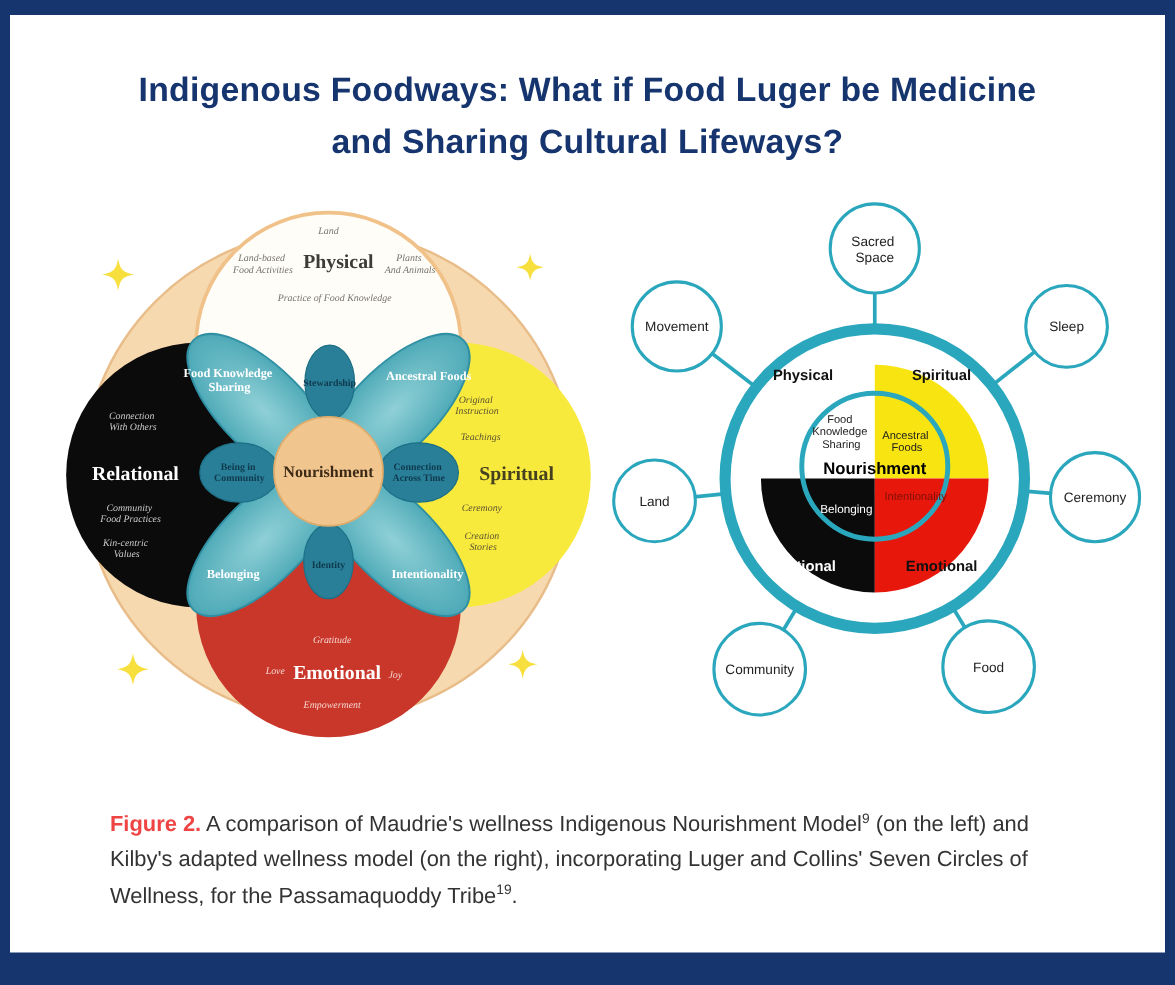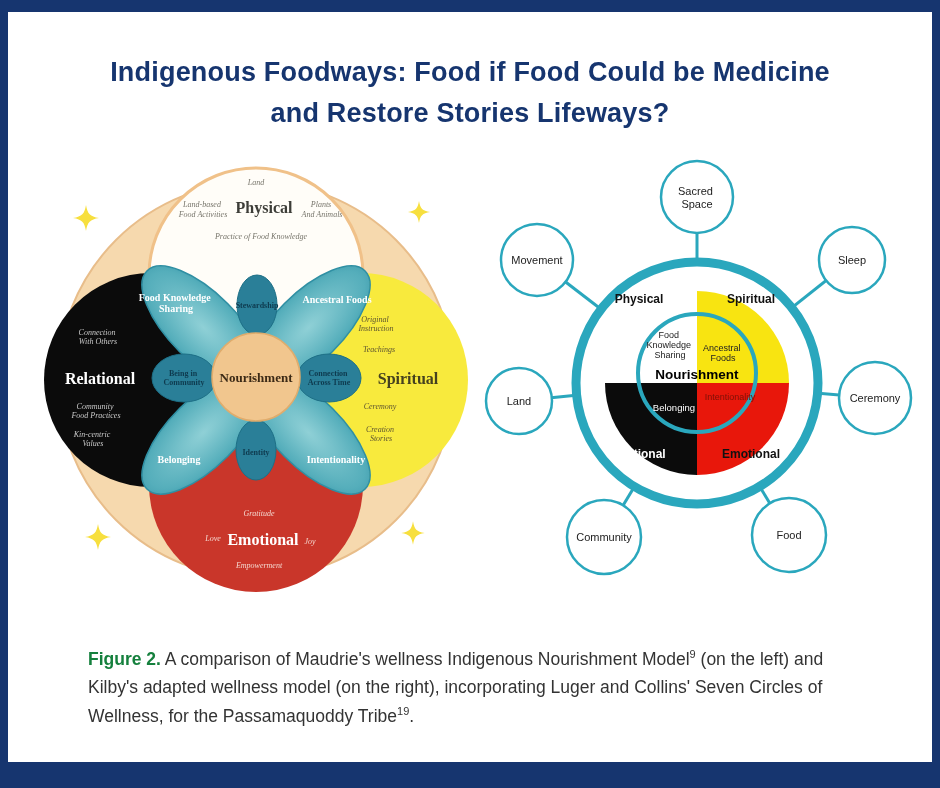--- a/index.html
+++ b/index.html
@@ -8,26 +8,26 @@
     background:#ffffff; overflow:hidden;
     border-style:solid; border-color:#16356f;
     border-width:12px 8px 26px 8px;
     font-family:"Liberation Sans", sans-serif;
   }
   .title {
     margin:40px 20px 0 20px; text-align:center;
     color:#16356f; font-size:27px; font-weight:bold; line-height:1.5;
     letter-spacing:0.2px;
   }
-  .figures { display:flex; justify-content:flex-end; align-items:flex-start; margin-top:22px; gap:6px; }
+  .figures { display:flex; justify-content:space-between; align-items:flex-start; margin-top:22px; gap:6px;margin-left:37px; }
   .caption {
     margin:40px 70px 0 80px; width:780px;
     font-size:17.5px; line-height:1.62; color:#333333;
   }
-  .caption strong { color:#15803d; }
+  .caption strong { color:#ef4444; }
   .caption sup { font-size:11px; }
 
   
   svg text { text-anchor:middle; }
 
   
   .venn text { font-family:"Liberation Serif", serif; }
   .vtitle { font-weight:bold; font-size:16px; fill:#3d3d38; }
   .vtitle.w { fill:#ffffff; }
   .vtitle.y { fill:#45411f; }
@@ -49,22 +49,22 @@
   .bel  { font-size:9.5px; fill:#ffffff; }
   .int  { font-size:9px;   fill:#7e1007; }
   .sat-t{ font-size:11px;  fill:#222222; }
 </style>
 </head>
 <body>
 
 <div class="page">
 
   <div class="title">
-    <div>Indigenous Foodways: Food if Food Could be Medicine</div>
-    <div>and Restore Stories Lifeways?</div>
+    <div>Indigenous Foodways: What if Food Luger be Medicine</div>
+    <div>and Sharing Cultural Lifeways?</div>
   </div>
 
   <div class="figures">
 
     <svg class="venn" width="440" height="450" viewBox="0 0 440 450">
       <defs>
         <radialGradient id="petalG" cx="50%" cy="50%" r="65%">
           <stop offset="0%" stop-color="#8fd0d6"></stop>
           <stop offset="70%" stop-color="#55aebb"></stop>
           <stop offset="100%" stop-color="#2f8fa3"></stop>

